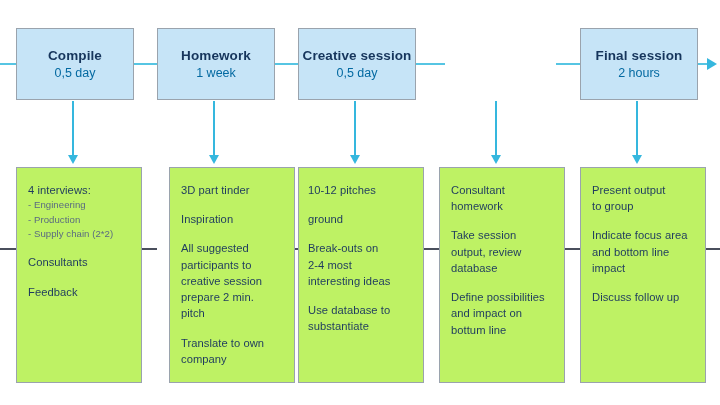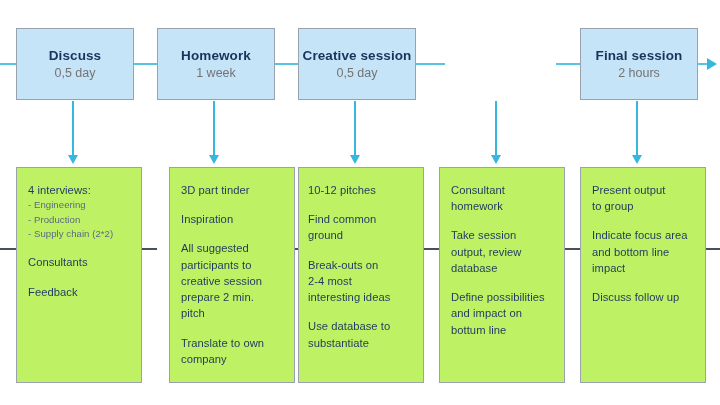--- a/index.html
+++ b/index.html
@@ -67,21 +67,21 @@
     font-size: 13.5px;
     font-weight: bold;
     color: #16355c;
     letter-spacing: 0.1px;
     line-height: 1.15;
     text-align: center;
   }
   .phase-duration {
     font-size: 12.5px;
     font-weight: normal;
-    color: #737373;
+    color: #0369a1;
     line-height: 1.15;
     text-align: center;
   }
 
   
   .detail-box {
     position: absolute;
     top: 167px;
     height: 216px;
     background: #bef264;
@@ -133,21 +133,21 @@
   <div class="drop-arrow" style="left:632px; top:155px;"></div>
 
   <div class="detail-link" style="left:0px;   top:248px; width:16px;"></div>
   <div class="detail-link" style="left:141px; top:248px; width:16px;"></div>
   <div class="detail-link" style="left:282px; top:248px; width:16px;"></div>
   <div class="detail-link" style="left:423px; top:248px; width:16px;"></div>
   <div class="detail-link" style="left:564px; top:248px; width:16px;"></div>
   <div class="detail-link" style="left:705px; top:248px; width:15px;"></div>
 
   <div class="phase-box" style="left:16px; width:118px;">
-    <div class="phase-title">Discuss</div>
+    <div class="phase-title">Compile</div>
     <div class="phase-duration">0,5 day</div>
   </div>
   <div class="phase-box" style="left:157px; width:118px;">
     <div class="phase-title">Homework</div>
     <div class="phase-duration">1 week</div>
   </div>
   <div class="phase-box" style="left:298px; width:118px;">
     <div class="phase-title">Creative session</div>
     <div class="phase-duration">0,5 day</div>
   </div>
@@ -187,21 +187,20 @@
       <div class="detail-group">
         <div class="detail-line">Translate to own</div>
         <div class="detail-line">company</div>
       </div>
     </div>
   <div class="detail-box" style="left:298px; width:126px;padding-left:9px;">
       <div class="detail-group">
         <div class="detail-line">10-12 pitches</div>
       </div>
       <div class="detail-group">
-        <div class="detail-line">Find common</div>
         <div class="detail-line">ground</div>
       </div>
       <div class="detail-group">
         <div class="detail-line">Break-outs on</div>
         <div class="detail-line">2-4 most</div>
         <div class="detail-line">interesting ideas</div>
       </div>
       <div class="detail-group">
         <div class="detail-line">Use database to</div>
         <div class="detail-line">substantiate</div>

